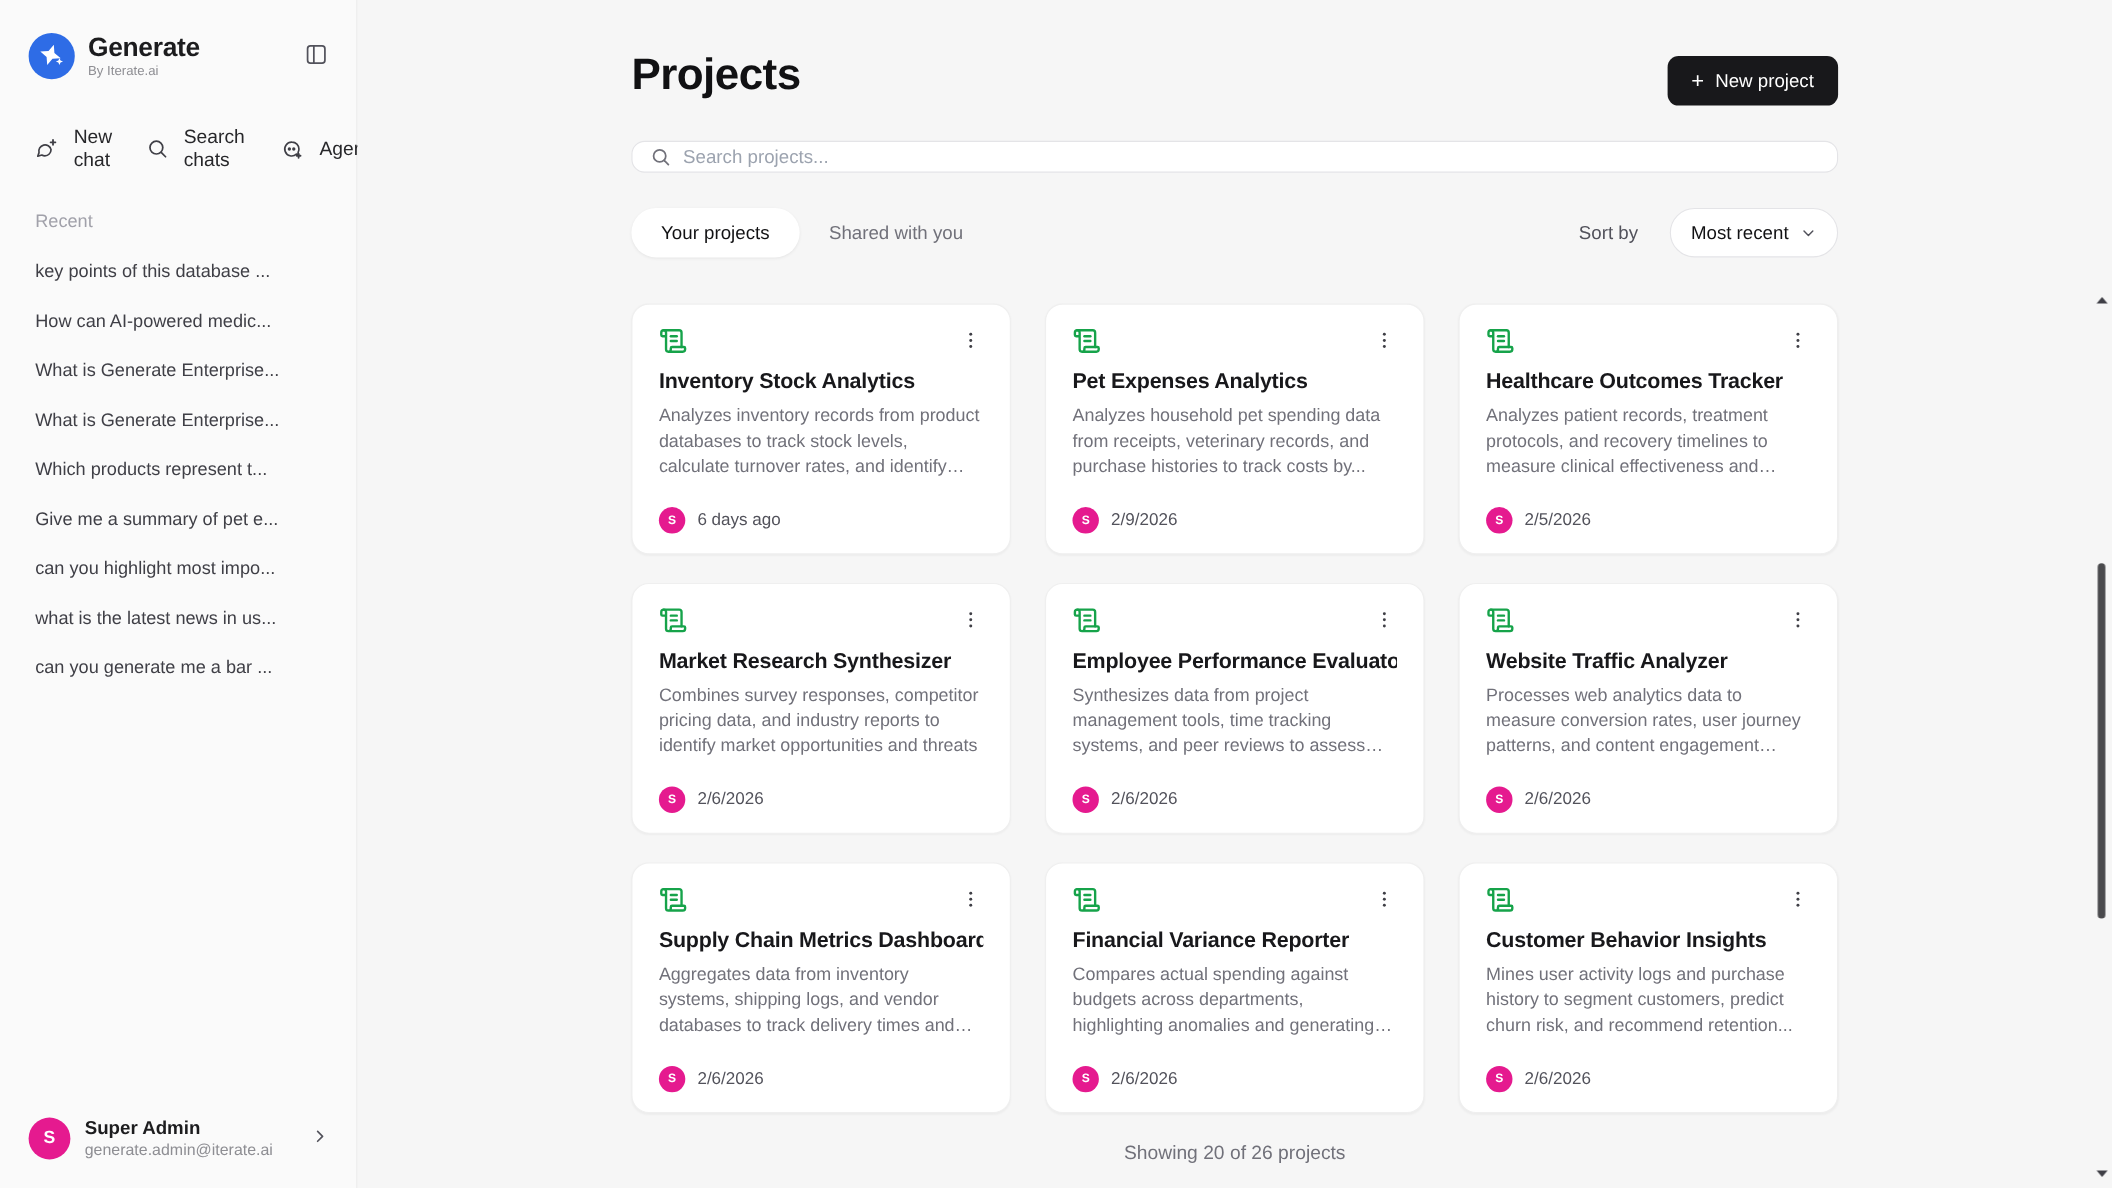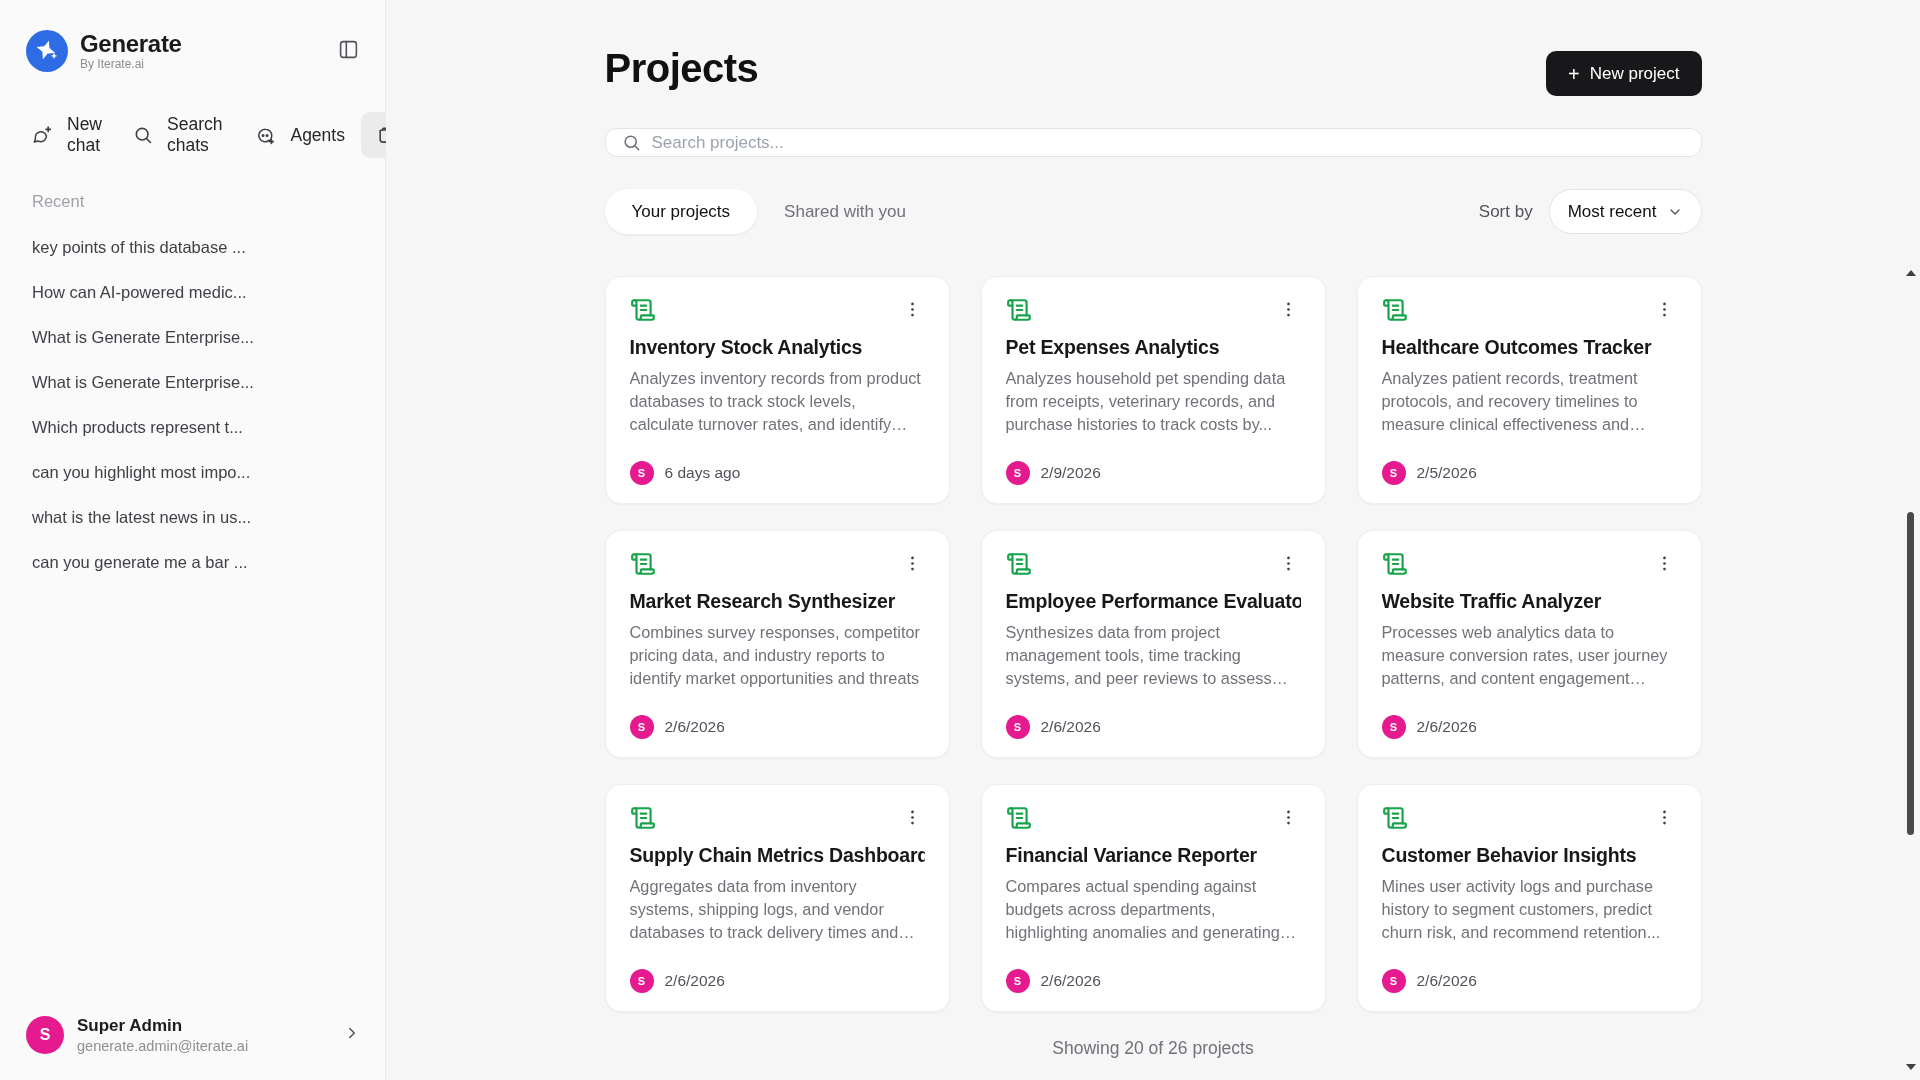--- a/index.html
+++ b/index.html
@@ -4,21 +4,21 @@
 <style>
   * { margin:0; padding:0; box-sizing:border-box; }
   html,body { width:1920px; height:1080px; overflow:hidden; }
   body {
     font-family:"Liberation Sans", sans-serif;
     background:#f6f6f6; color:#18181b;
     display:flex;
   }
   
   .sidebar {
-    width:386px; height:1080px; background:#fafafa;
+    width:325px; height:1080px; background:#fafafa;
     border-right:1px solid #e8e8e8;
     display:flex; flex-direction:column;
     padding:26px 18px 20px 18px;
     flex-shrink:0; position:relative;
   }
   .brand-row { display:flex; align-items:flex-start; justify-content:space-between; padding:4px 4px 0 8px; }
   .brand { display:flex; align-items:center; gap:12px; }
   .brand-logo { width:42px; height:42px; border-radius:50%; background:#2e6ce6; display:flex; align-items:center; justify-content:center; flex-shrink:0; }
   .brand-text .name { font-size:24px; font-weight:600; letter-spacing:-0.3px; color:#1c1c1e; line-height:1.05; }
   .brand-text .byline { font-size:12px; color:#8e8e93; margin-top:1px; }
@@ -70,21 +70,21 @@
     font-size:17px; font-family:inherit; color:#18181b;
   }
   .searchbar input::placeholder { color:#9ca3af; }
   .filter-row { margin-top:32px; display:flex; align-items:center; }
   .tabs { display:flex; align-items:center; }
   .tab {
     height:45px; display:flex; align-items:center; padding:0 27px;
     border-radius:23px; font-size:17px; color:#71717a; cursor:pointer;
   }
   .tab.active { background:#fff; color:#111113; box-shadow:0 1px 3px rgba(0,0,0,0.07); font-weight:500; }
-  .sort-area { margin-left:auto; display:flex; align-items:center; gap:16px; }
+  .sort-area { margin-left:auto; display:flex; align-items:center; gap:29px; }
   .sort-label { font-size:17px; color:#52525b; }
   .sort-select {
     height:45px; background:#fff; border:1px solid #e4e4e7; border-radius:23px;
     display:flex; align-items:center; gap:10px; padding:0 18px;
     font-size:17px; font-weight:500; color:#111113; cursor:pointer;
   }
   .grid {
     margin-top:42px;
     display:grid; grid-template-columns:repeat(3, 345px); gap:26px 31px;
   }
@@ -199,20 +199,21 @@
     </div>
   </nav>
 
   <div class="recent-label">Recent</div>
   <div class="recent-list" id="recent-list">
       <div class="recent-item">key points of this database ...</div>
       <div class="recent-item">How can AI-powered medic...</div>
       <div class="recent-item">What is Generate Enterprise...</div>
       <div class="recent-item">What is Generate Enterprise...</div>
       <div class="recent-item">Which products represent t...</div>
+      <div class="recent-item">Give me a summary of pet e...</div>
       <div class="recent-item">can you highlight most impo...</div>
       <div class="recent-item">what is the latest news in us...</div>
       <div class="recent-item">can you generate me a bar ...</div>
     </div>
 
   <div class="sidebar-spacer"></div>
 
   <div class="user-row">
     <div class="avatar">S</div>
     <div class="user-meta">

